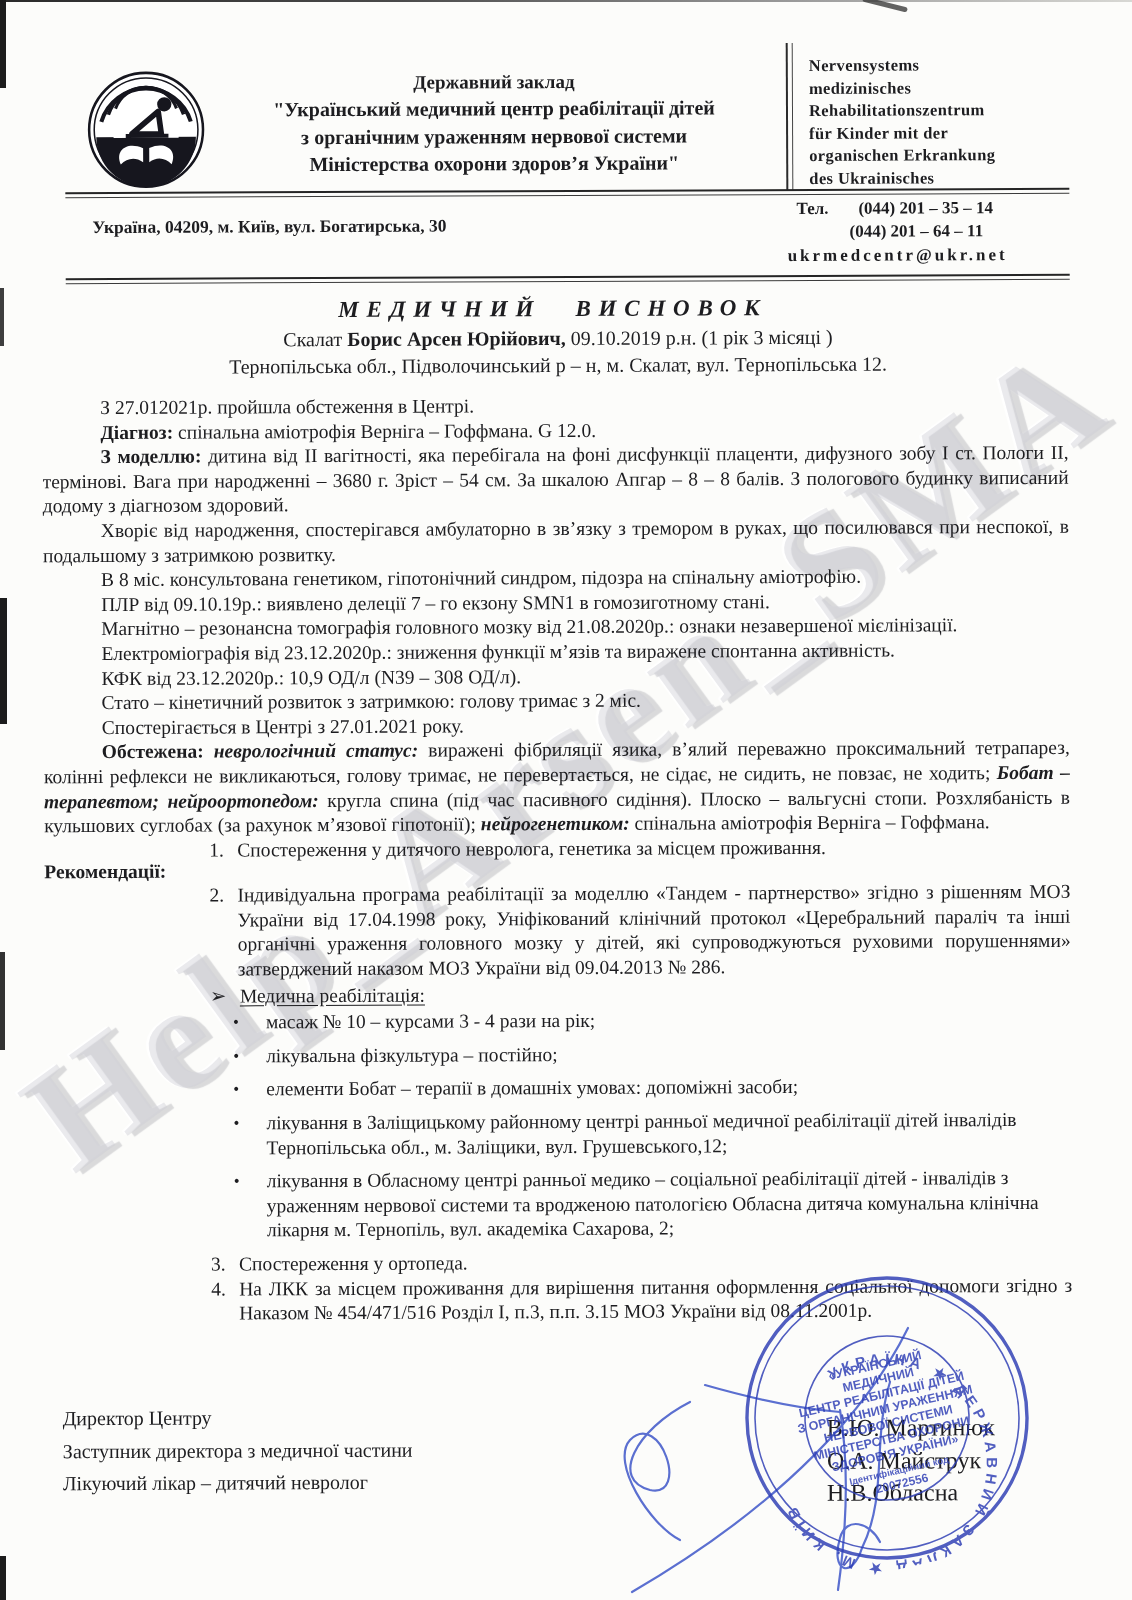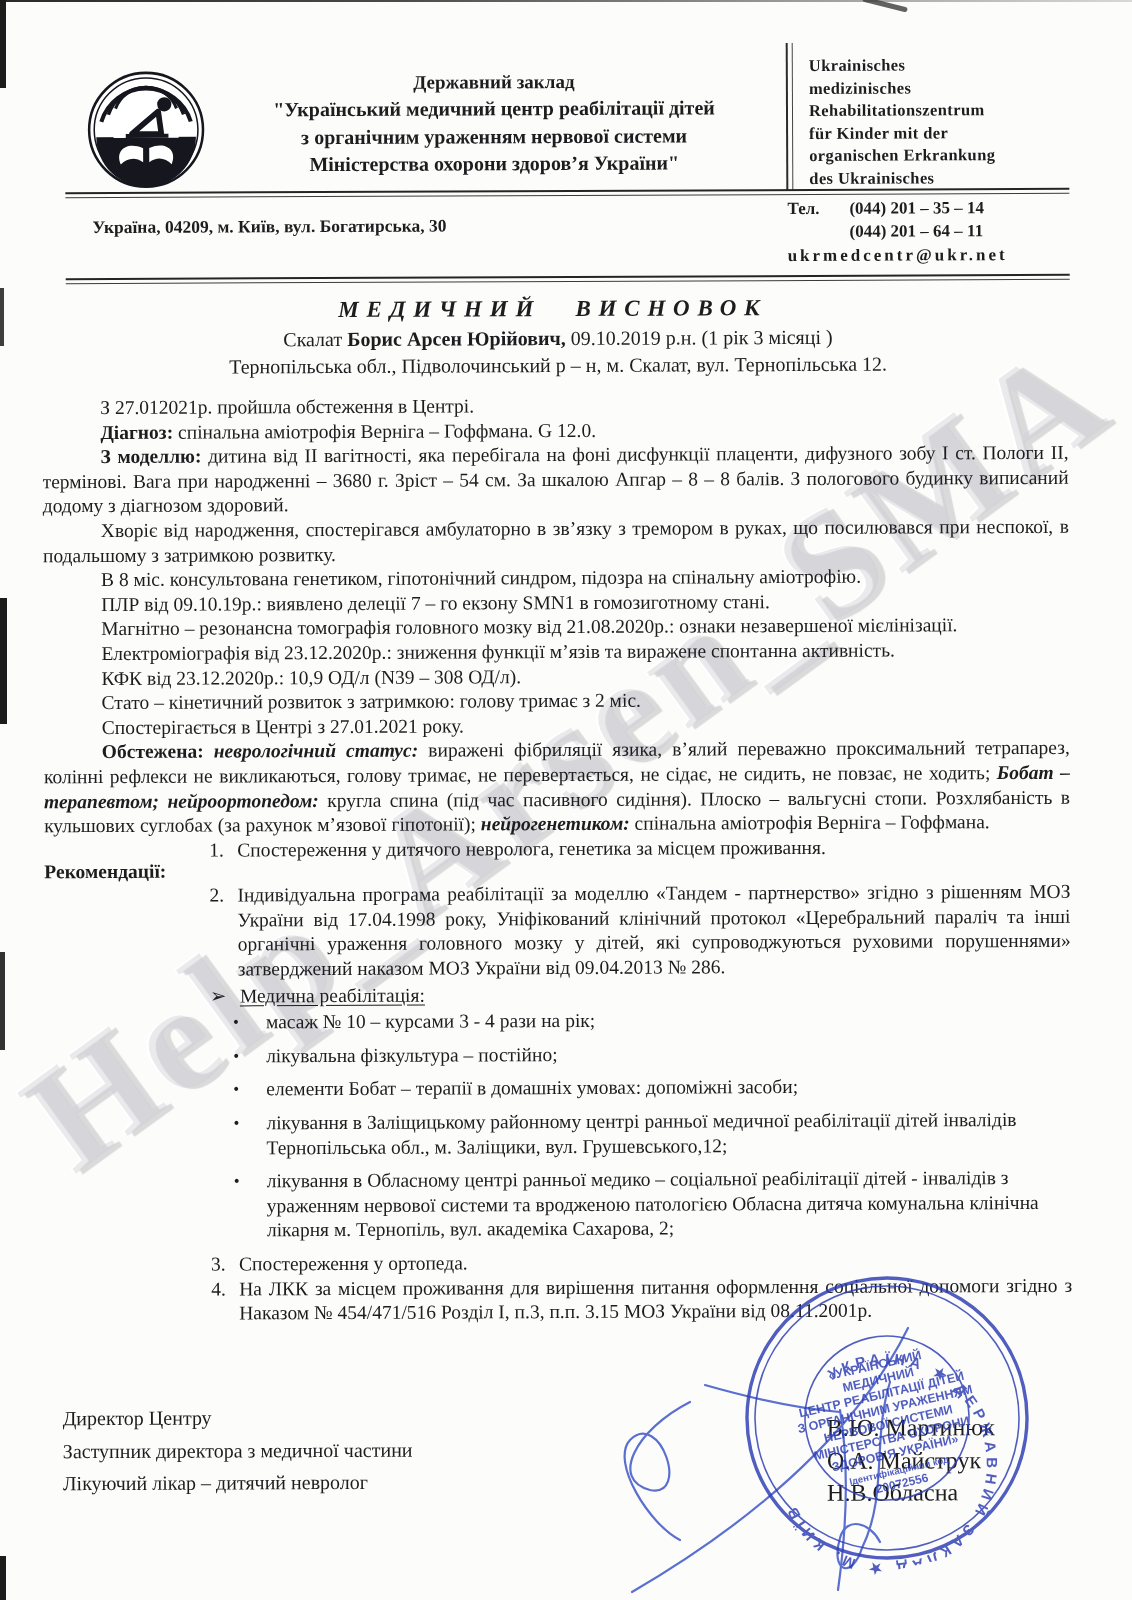--- a/index.html
+++ b/index.html
@@ -26,21 +26,21 @@
   .org-type{font-size:19px;line-height:27px;}
   .org-line{font-size:20px;line-height:27.5px;}
   .vrule{position:absolute;left:789px;top:44px;height:148px;width:4px;border-left:2px solid #2b2b2b;border-right:1px solid #444;}
   .org-de{position:absolute;left:812px;top:56px;width:300px;font-weight:bold;font-size:16.5px;line-height:22.5px;letter-spacing:.4px;}
   .hrule{position:absolute;left:68px;width:1004px;height:3px;border-top:2.2px solid #252525;border-bottom:1px solid #3a3a3a;}
   .hr1{top:190px;}
   .hr2{top:276px;}
   .addr{position:absolute;left:95px;top:215px;font-weight:bold;font-size:17.5px;}
   .phones{position:absolute;left:790px;top:198px;width:300px;font-weight:bold;font-size:17px;line-height:23px;}
   .ph-row{display:flex;}
-  .ph-label{width:62px;}
+  .ph-label{width:62px;margin-left:9px;}
   .ph-sp{width:62px;}
   .email{letter-spacing:3px;margin-top:1px;}
   
   .title{position:absolute;left:0;top:296px;width:1110px;text-align:center;font-style:italic;font-weight:bold;font-size:23px;letter-spacing:.34em;word-spacing:.9em;}
   .pline1{position:absolute;left:0;top:327px;width:1120px;text-align:center;font-size:20px;}
   .pline2{position:absolute;left:0;top:354px;width:1120px;text-align:center;font-size:20px;}
   
   .body{position:absolute;left:44px;top:394px;width:1026px;font-size:19.5px;line-height:24.6px;}
   .body p{margin:0;}
   .ind{text-indent:58px;}
@@ -103,21 +103,21 @@
     <div class="org-center">
       <div class="org-type">Державний заклад</div>
       <div class="org-line">"Український  медичний центр реабілітації дітей</div>
       <div class="org-line">з органічним ураженням нервової системи</div>
       <div class="org-line">Міністерства охорони здоров’я України"</div>
     </div>
 
     <div class="vrule"></div>
 
     <div class="org-de">
-      <div>Ukrainisches</div>
+      <div>Nervensystems</div>
       <div>medizinisches</div>
       <div>Rehabilitationszentrum</div>
       <div>für Kinder mit der</div>
       <div>organischen Erkrankung</div>
       <div>des Ukrainisches</div>
     </div>
 
     <div class="hrule hr1"></div>
 
     <div class="addr">Україна, 04209, м. Київ, вул. Богатирська, 30</div>

